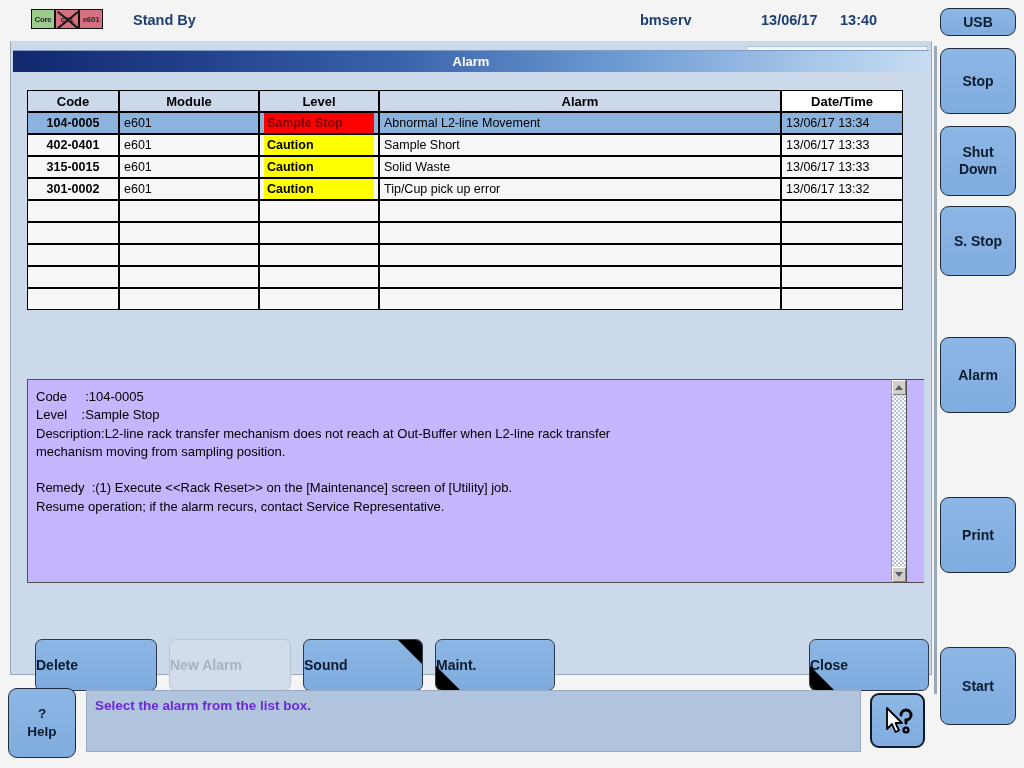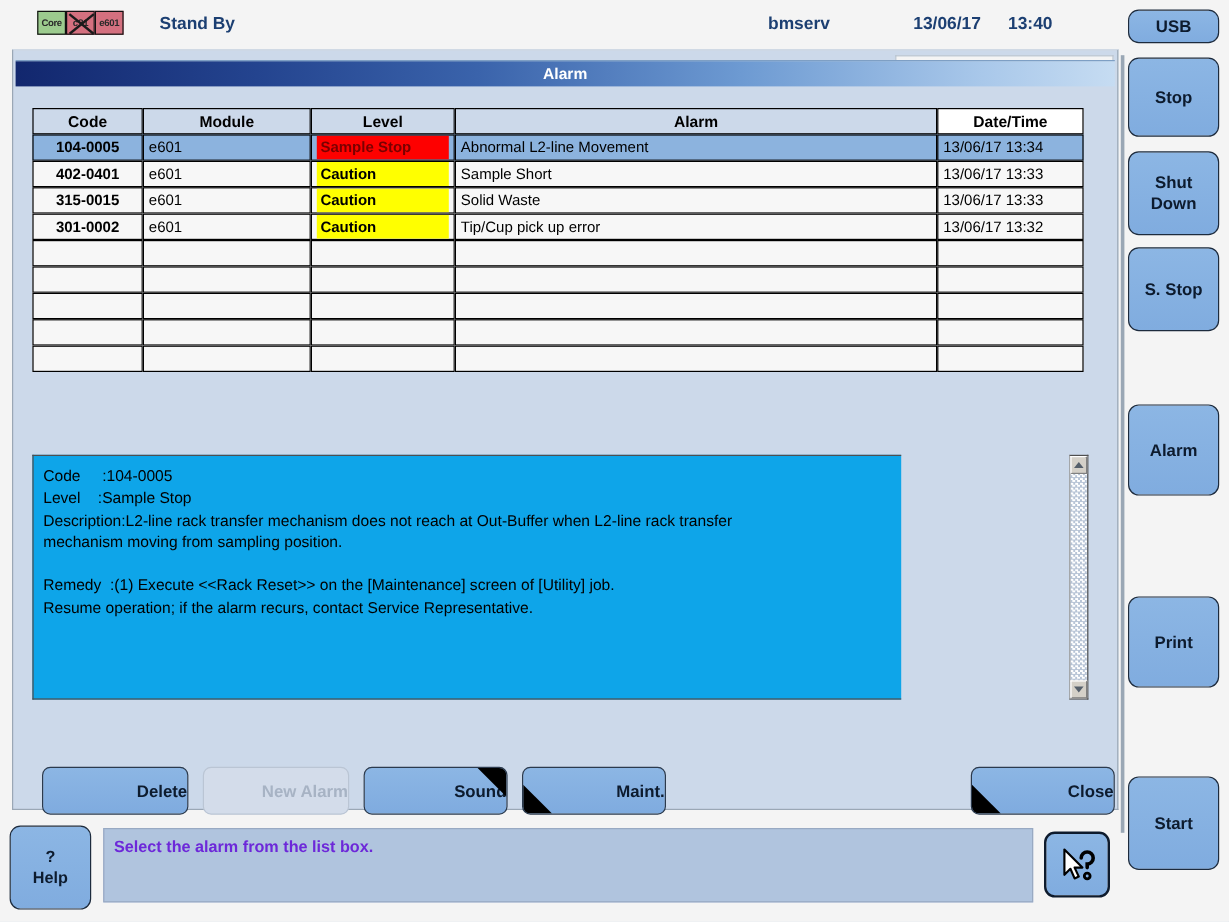--- a/index.html
+++ b/index.html
@@ -112,22 +112,22 @@
   .lvl-caution { background: #ffff00; color: #000; }
   .lvl-empty { background: transparent; }
   tr.empty td { background: #f7f7f7; }
 
   
   #desc-label {
     position: absolute; left: 26px; top: 355px;
     font-size: 13.5px; font-weight: bold; color: #000;
   }
   #desc-box {
-    position: absolute; left: 16px; top: 337px; width: 724px; height: 204px;
-    background: #0ea5e9;
+    position: absolute; left: 16px; top: 337px; width: 897px; height: 204px;
+    background: #c4b5fd;
     border: 1px solid #4f4f4f;
     border-right: none;
   }
   #desc-text {
     position: absolute; left: 8px; top: 8px; right: 6px;
     font-size: 13px; color: #000; line-height: 18.3px;
     white-space: pre-wrap;
   }
   #desc-scroll {
     position: absolute; left: 880px; top: 337px; width: 16px; height: 204px;
@@ -143,26 +143,26 @@
     display: flex; align-items: center; justify-content: center;
   }
   .sb-btn.up { top: 0; }
   .sb-btn.down { bottom: 0; }
   .tri { width: 0; height: 0; border-left: 4px solid transparent; border-right: 4px solid transparent; }
   .tri.up { border-bottom: 5px solid #555f6b; }
   .tri.down { border-top: 5px solid #555f6b; }
 
   
   .abtn {
-    position: absolute; top: 597px; height: 40px;
+    position: absolute; top: 597px; height: 52px;
     background: linear-gradient(#8cb6e4, #7fabdf);
     border: 1.4px solid #2b3a4d;
     border-radius: 7px;
     font-size: 14px; font-weight: bold; color: #0d1b2e;
-    display: flex; align-items: center; justify-content: flex-end;
+    display: flex; align-items: center; justify-content: flex-start;
     overflow: hidden;
   }
   .abtn.disabled {
     background: #d3dcea; color: #a7b3c4; border-color: #bac5d4;
   }
   .corner-tr, .corner-bl {
     position: absolute; width: 0; height: 0;
   }
   .corner-tr { right: 0; top: 0; border-top: 24px solid #000; border-left: 24px solid transparent; }
   .corner-bl { left: 0; bottom: 0; border-bottom: 24px solid #000; border-right: 24px solid transparent; }

